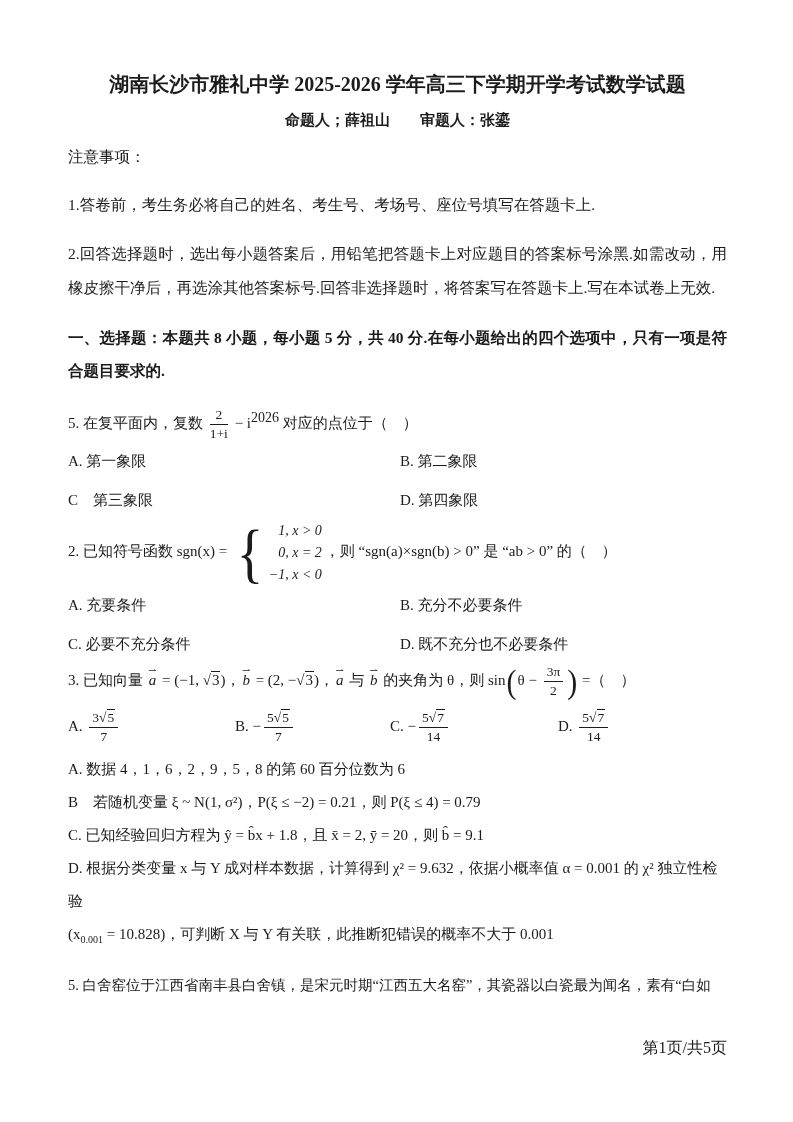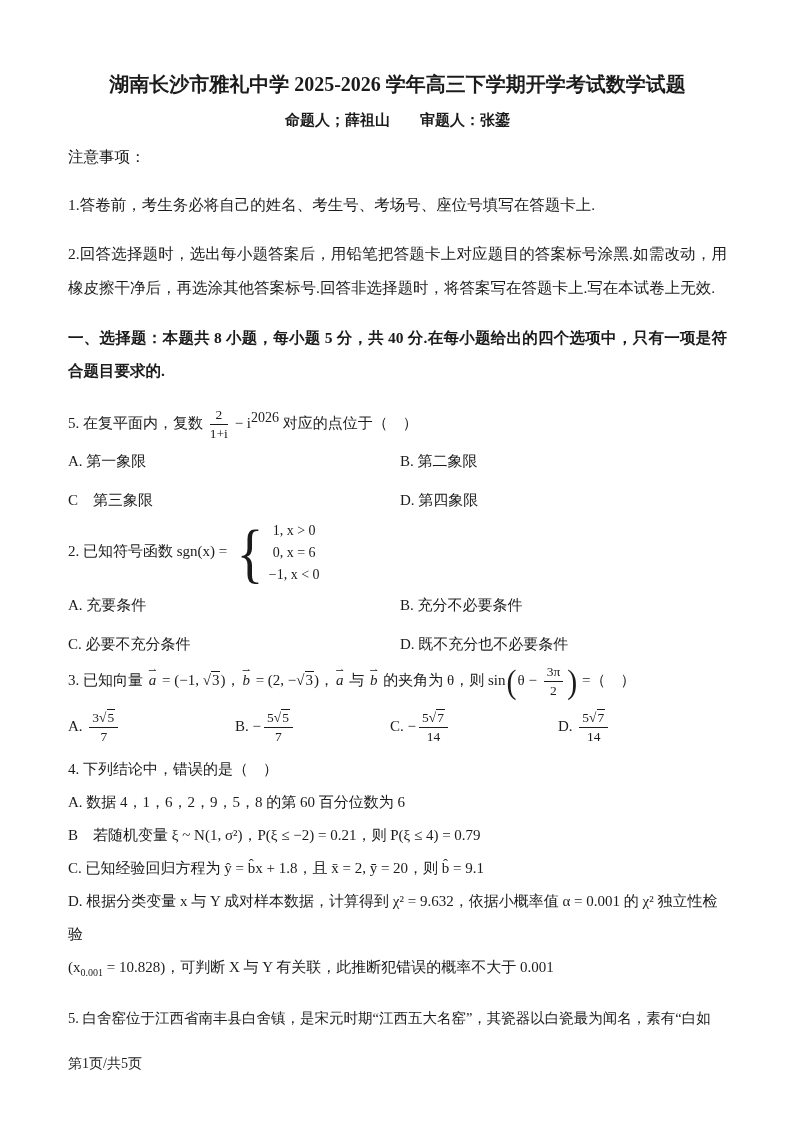--- a/index.html
+++ b/index.html
@@ -21,29 +21,29 @@
   .opts4 > div:nth-child(2){width:155px;}
   .opts4 > div:nth-child(3){width:168px;}
   .qline{font-size:15px;line-height:33px;}
   .frac{display:inline-block;vertical-align:middle;text-align:center;font-size:13.5px;line-height:1.2;margin:0 3px;}
   .frac .num{display:block;border-bottom:1px solid #1b1b1b;padding:0 3px 1px;}
   .frac .den{display:block;padding-top:1px;}
   sup.pw{font-size:14px;}
   sub.sb{font-size:10px;}
   .cases{display:inline-flex;align-items:center;vertical-align:middle;margin:0 3px;}
   .brace{font-size:66px;font-weight:300;line-height:0.8;transform:scaleX(0.85);display:inline-block;}
-  .cases-rows{display:inline-block;font-size:14px;line-height:22px;margin-left:3px;text-align:center;}
+  .cases-rows{display:inline-block;font-size:14px;line-height:22px;margin-left:3px;text-align:right;font-style:italic;}
   .cases-rows .cr{display:block;}
   .bp{display:inline-block;vertical-align:middle;font-size:30px;line-height:0.9;transform:scaleY(1.1);padding:0 1px;}
   .vec{display:inline-block;position:relative;padding:0 2px;font-style:italic;}
   .vec .va{position:absolute;top:-9px;left:50%;transform:translateX(-50%);font-size:10px;font-style:normal;}
   .sqrt{white-space:nowrap;}
   .sqrt .rad{border-top:1px solid #1b1b1b;padding:0 1px;}
   .q5line{margin-top:14px;font-size:14.5px;line-height:30px;white-space:nowrap;}
-  .footer{margin-top:22px;text-align:left;font-size:14px;}
+  .footer{margin-top:38px;text-align:right;font-size:16px;}
 </style>
 </head>
 <body>
 
 <div class="sheet">
 
   <h1 class="title">湖南长沙市雅礼中学 2025-2026 学年高三下学期开学考试数学试题</h1>
   <div class="authors">命题人；薛祖山　　审题人：张鎏</div>
 
   <p class="nhead">注意事项：</p>
@@ -60,44 +60,43 @@
       <div>C　第三象限</div>
       <div>D. 第四象限</div>
     </div>
   </div>
 
   <div class="q">
     <div class="stem"><span>2. 已知符号函数 sgn(x) = </span><span class="cases">
           <span class="brace">{</span>
           <span class="cases-rows">
             <span class="cr">1, x &gt; 0</span>
-            <span class="cr">0, x = 6</span>
+            <span class="cr">0, x = 2</span>
             <span class="cr">−1, x &lt; 0</span>
           </span>
-        </span></div>
+        </span><span>，则 “sgn(a)×sgn(b) &gt; 0” 是 “ab &gt; 0” 的（　）</span></div>
     <div class="opts2">
       <div>A. 充要条件</div>
       <div>B. 充分不必要条件</div>
       <div>C. 必要不充分条件</div>
       <div>D. 既不充分也不必要条件</div>
     </div>
   </div>
 
   <div class="q">
     <div class="stem"><span>3. 已知向量 </span><span class="vec"><span class="va">⇀</span><span>a</span></span><span> = (−1, </span><span class="sqrt"><span>√</span><span class="rad">3</span></span><span>)，</span><span class="vec"><span class="va">⇀</span><span>b</span></span><span> = (2, −</span><span class="sqrt"><span>√</span><span class="rad">3</span></span><span>)，</span><span class="vec"><span class="va">⇀</span><span>a</span></span><span> 与 </span><span class="vec"><span class="va">⇀</span><span>b</span></span><span> 的夹角为 θ，则 sin</span><span class="bp">(</span><span>θ − </span><span class="frac"><span class="num">3π</span><span class="den">2</span></span><span class="bp">)</span><span> =（　）</span></div>
     <div class="opts4">
       <div><span>A. </span><span></span><span class="frac"><span class="num"><span>3</span><span class="sqrt"><span>√</span><span class="rad">5</span></span></span><span class="den">7</span></span></div>
       <div><span>B. </span><span>−</span><span class="frac"><span class="num"><span>5</span><span class="sqrt"><span>√</span><span class="rad">5</span></span></span><span class="den">7</span></span></div>
       <div><span>C. </span><span>−</span><span class="frac"><span class="num"><span>5</span><span class="sqrt"><span>√</span><span class="rad">7</span></span></span><span class="den">14</span></span></div>
       <div><span>D. </span><span></span><span class="frac"><span class="num"><span>5</span><span class="sqrt"><span>√</span><span class="rad">7</span></span></span><span class="den">14</span></span></div>
     </div>
   </div>
 
   <div class="q">
-    <div class="qline">4. 下列结论中，错误的是（　）</div>
     <div class="qline">A. 数据 4，1，6，2，9，5，8 的第 60 百分位数为 6</div>
     <div class="qline">B　若随机变量 ξ ~ N(1, σ²)，P(ξ ≤ −2) = 0.21，则 P(ξ ≤ 4) = 0.79</div>
     <div class="qline">C. 已知经验回归方程为 ŷ = b̂x + 1.8，且 x̄ = 2, ȳ = 20，则 b̂ = 9.1</div>
     <div class="qline">D. 根据分类变量 x 与 Y 成对样本数据，计算得到 χ² = 9.632，依据小概率值 α = 0.001 的 χ² 独立性检验</div>
     <div class="qline"><span>(x</span><sub class="sb">0.001</sub><span> = 10.828)，可判断 X 与 Y 有关联，此推断犯错误的概率不大于 0.001</span></div>
   </div>
 
   <div class="q5line">5. 白舍窑位于江西省南丰县白舍镇，是宋元时期“江西五大名窑”，其瓷器以白瓷最为闻名，素有“白如</div>
 
   <div class="footer">第1页/共5页</div>

